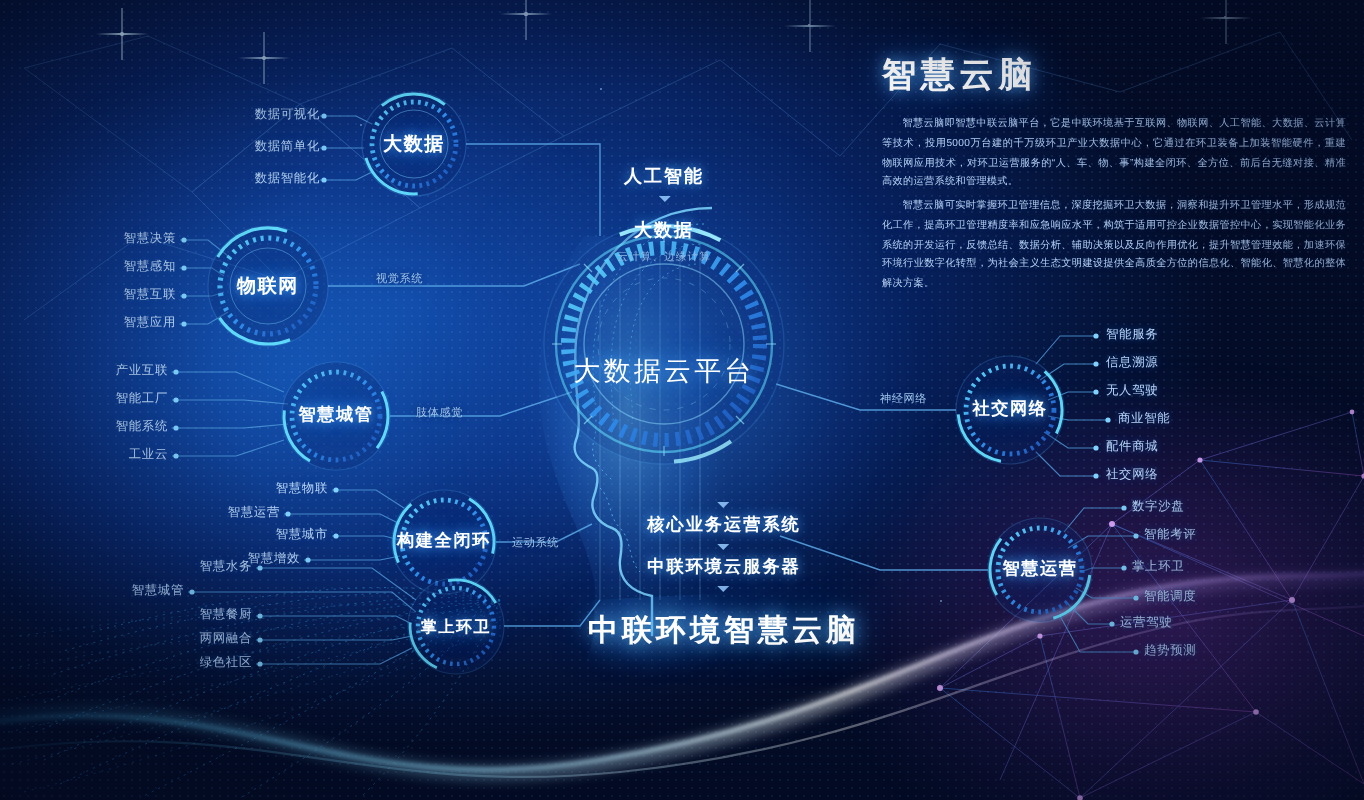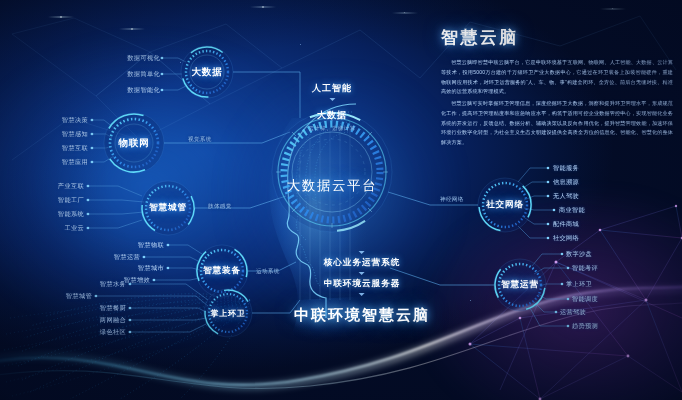--- a/index.html
+++ b/index.html
@@ -477,21 +477,21 @@
   <div class="hub" style="left:181px; top:46px; width:52px; height:52px;">
     <span class="hub-txt cjk">大数据</span>
   </div>
   <div class="hub" style="left:104px; top:113px; width:60px; height:60px;">
     <span class="hub-txt cjk">物联网</span>
   </div>
   <div class="hub" style="left:141px; top:181px; width:54px; height:54px;">
     <span class="hub-txt cjk" style="font-size:8.6px">智慧城管</span>
   </div>
   <div class="hub" style="left:196px; top:245px; width:52px; height:52px;">
-    <span class="hub-txt cjk" style="font-size:8.6px">智慧装备</span>
+    <span class="hub-txt cjk" style="font-size:8.6px">构建全闭环</span>
   </div>
   <div class="hub" style="left:204px; top:289px; width:48px; height:48px;">
     <span class="hub-txt cjk" style="font-size:8px">掌上环卫</span>
   </div>
   <div class="hub" style="left:478px; top:178px; width:54px; height:54px;">
     <span class="hub-txt cjk" style="font-size:8.6px">社交网络</span>
   </div>
   <div class="hub" style="left:494px; top:259px; width:52px; height:52px;">
     <span class="hub-txt cjk" style="font-size:8.6px">智慧运营</span>
   </div>

